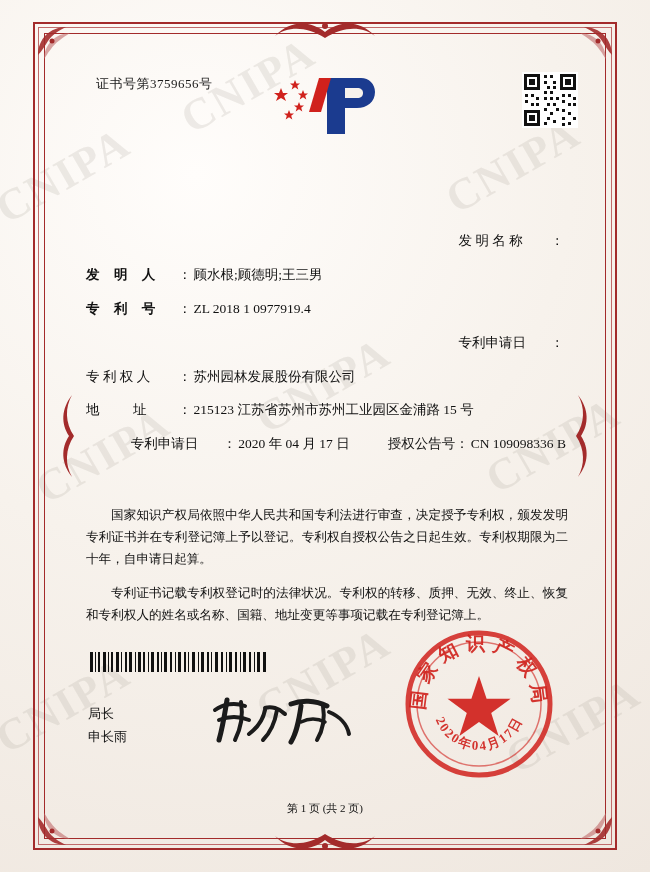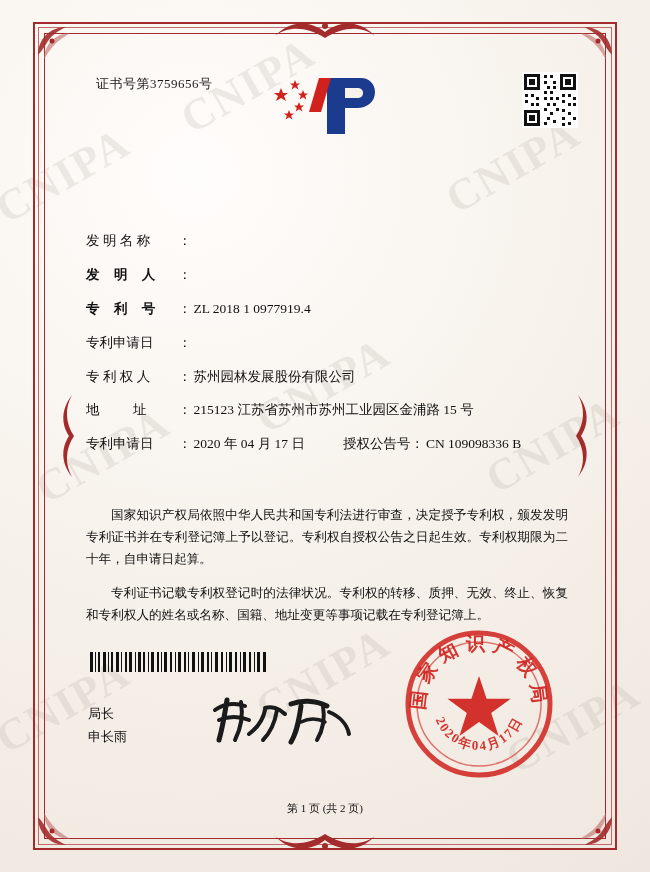--- a/index.html
+++ b/index.html
@@ -141,20 +141,21 @@
     left: 86px; top: 232px;
     width: 480px;
     font-size: 13.5px;
     color: #111;
   }
   .field-row {
     display: flex;
     align-items: baseline;
     margin-bottom: 15px;
     line-height: 1.4;
+    justify-content: flex-end;
   }
   .field-label {
     width: 92px;
     flex: 0 0 92px;
     letter-spacing: 0px;
     white-space: nowrap;
   }
   .field-label.sp5 { letter-spacing: 5.5px; font-weight: bold; }
   .field-label.sp15 { letter-spacing: 15px; }
   .field-colon { flex: 0 0 auto; margin-right: 2px; }
@@ -355,20 +356,21 @@
 
 
   <div class="fields">
     <div class="field-row">
       <span class="field-label">发 明 名 称</span>
       <span class="field-colon">：</span>
     </div>
     <div class="field-row">
       <span class="field-label sp5">发 明 人</span>
       <span class="field-colon">：</span>
+      <span class="field-value">顾水根;顾德明;王三男</span>
     </div>
     <div class="field-row">
       <span class="field-label sp5">专 利 号</span>
       <span class="field-colon">：</span>
       <span class="field-value">ZL 2018 1 0977919.4</span>
     </div>
     <div class="field-row">
       <span class="field-label">专利申请日</span>
       <span class="field-colon">：</span>
     </div>

